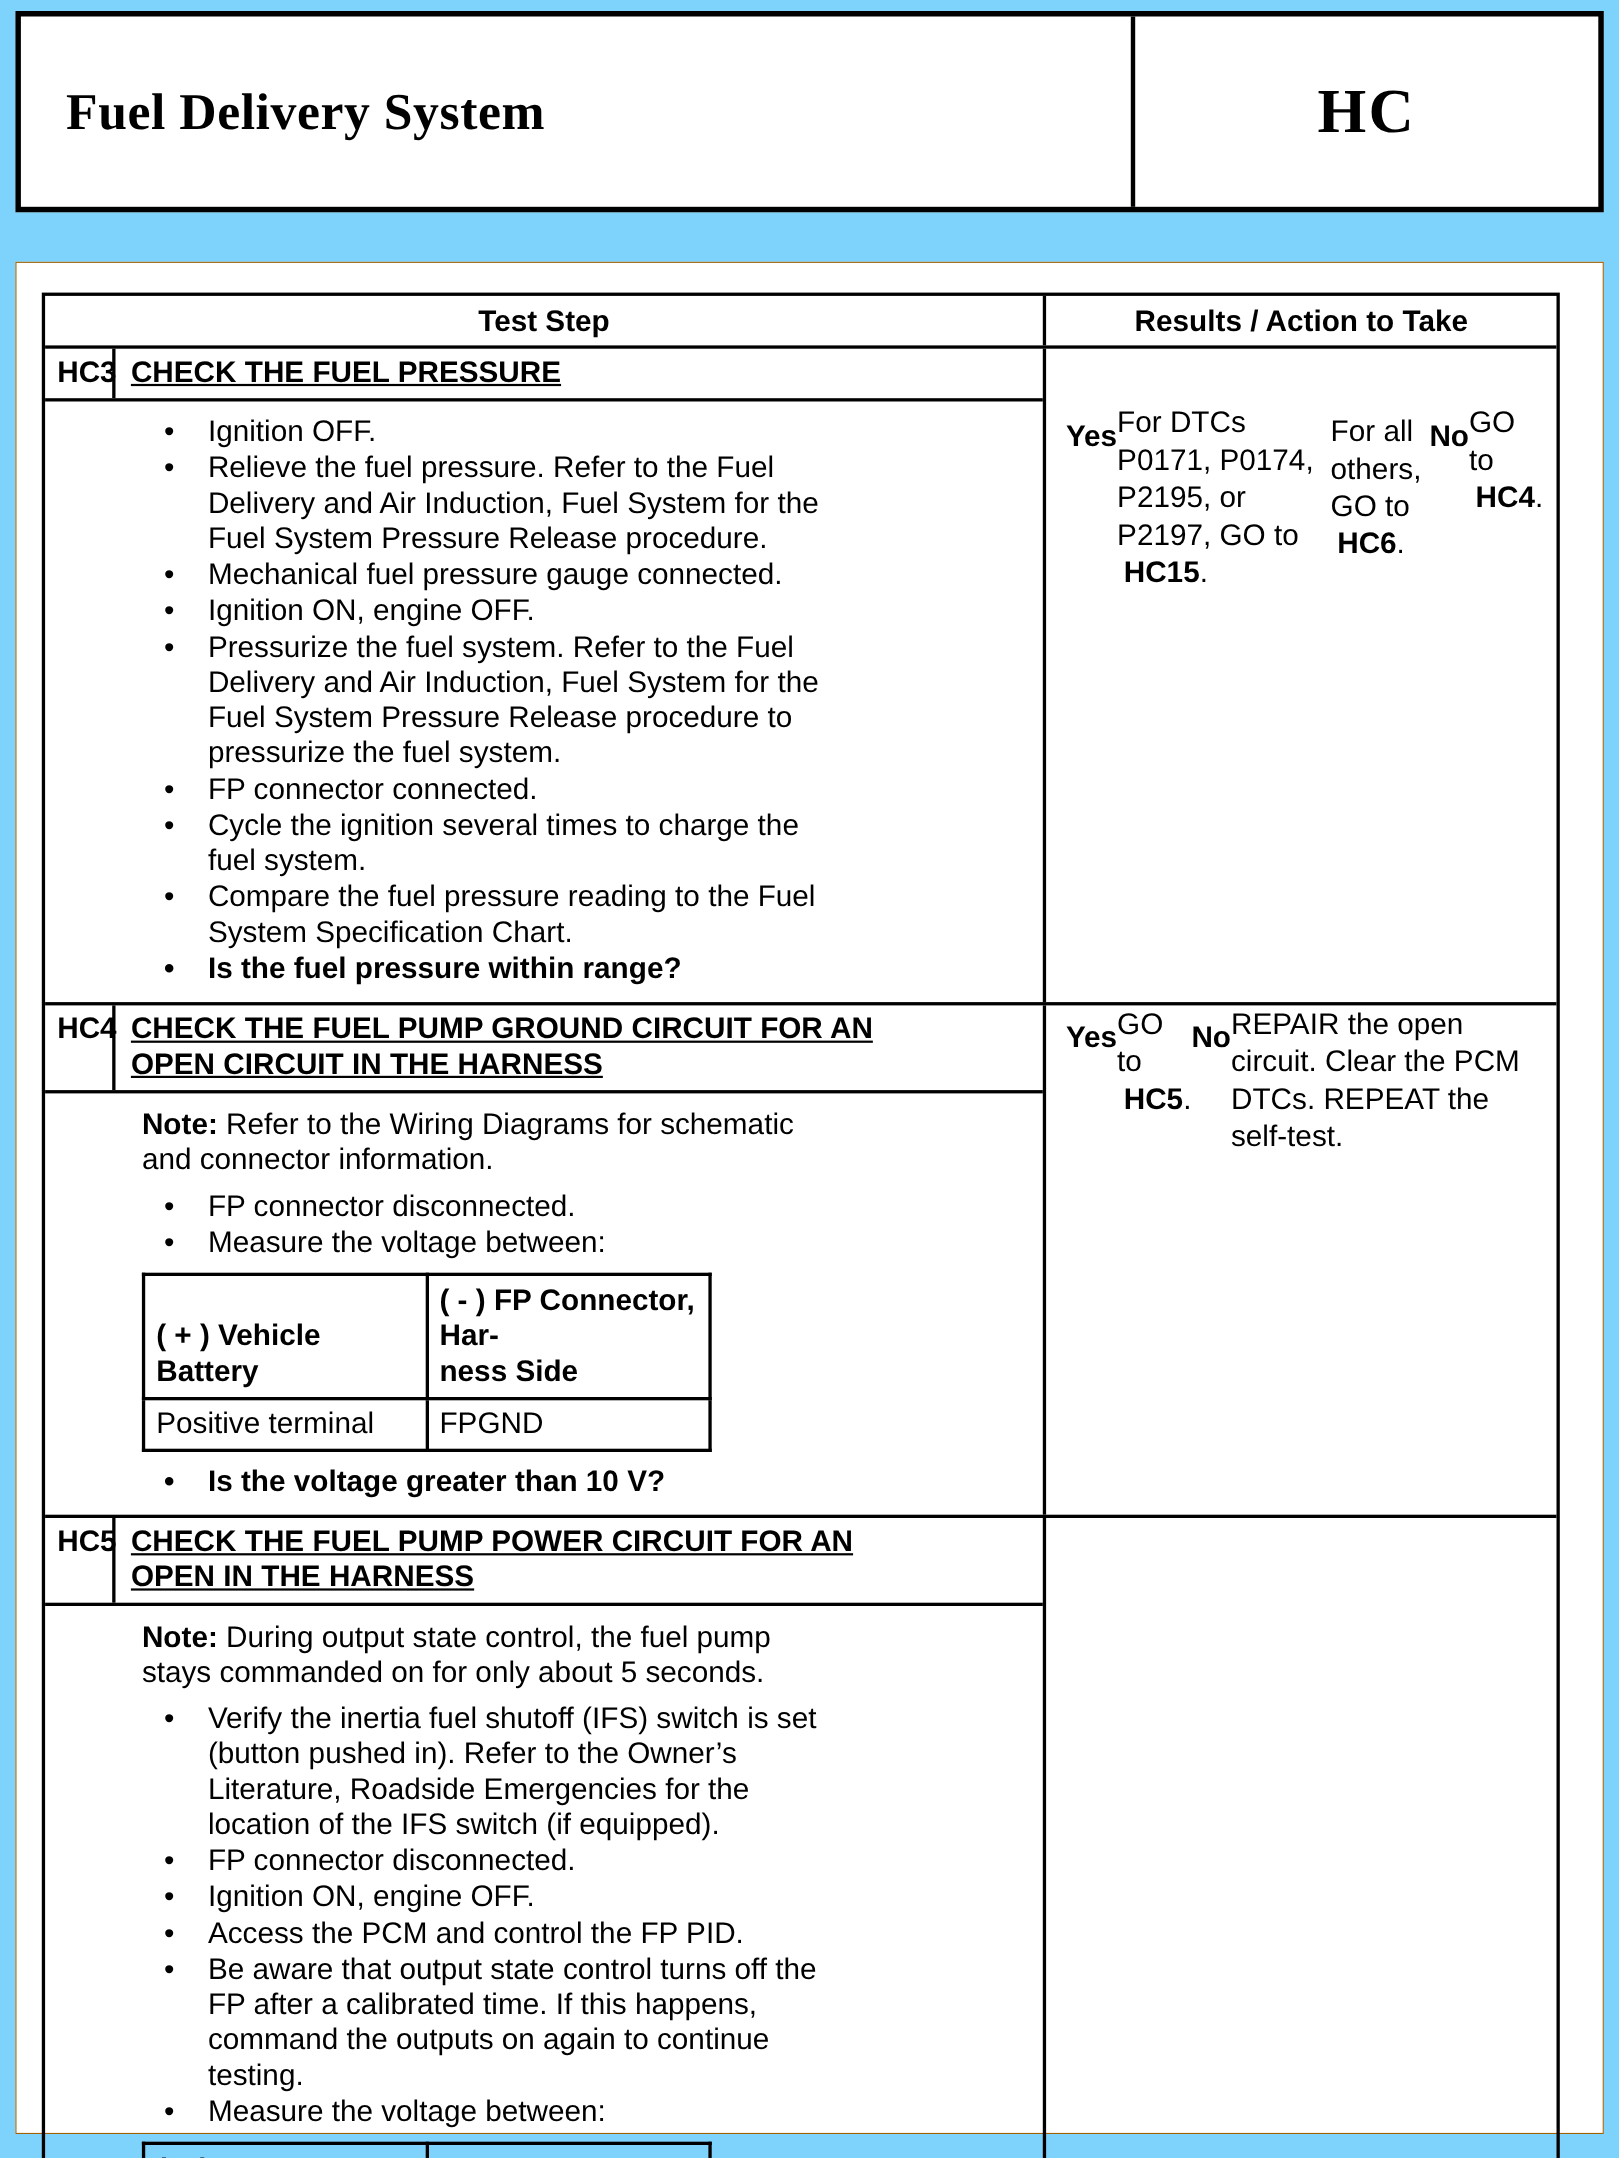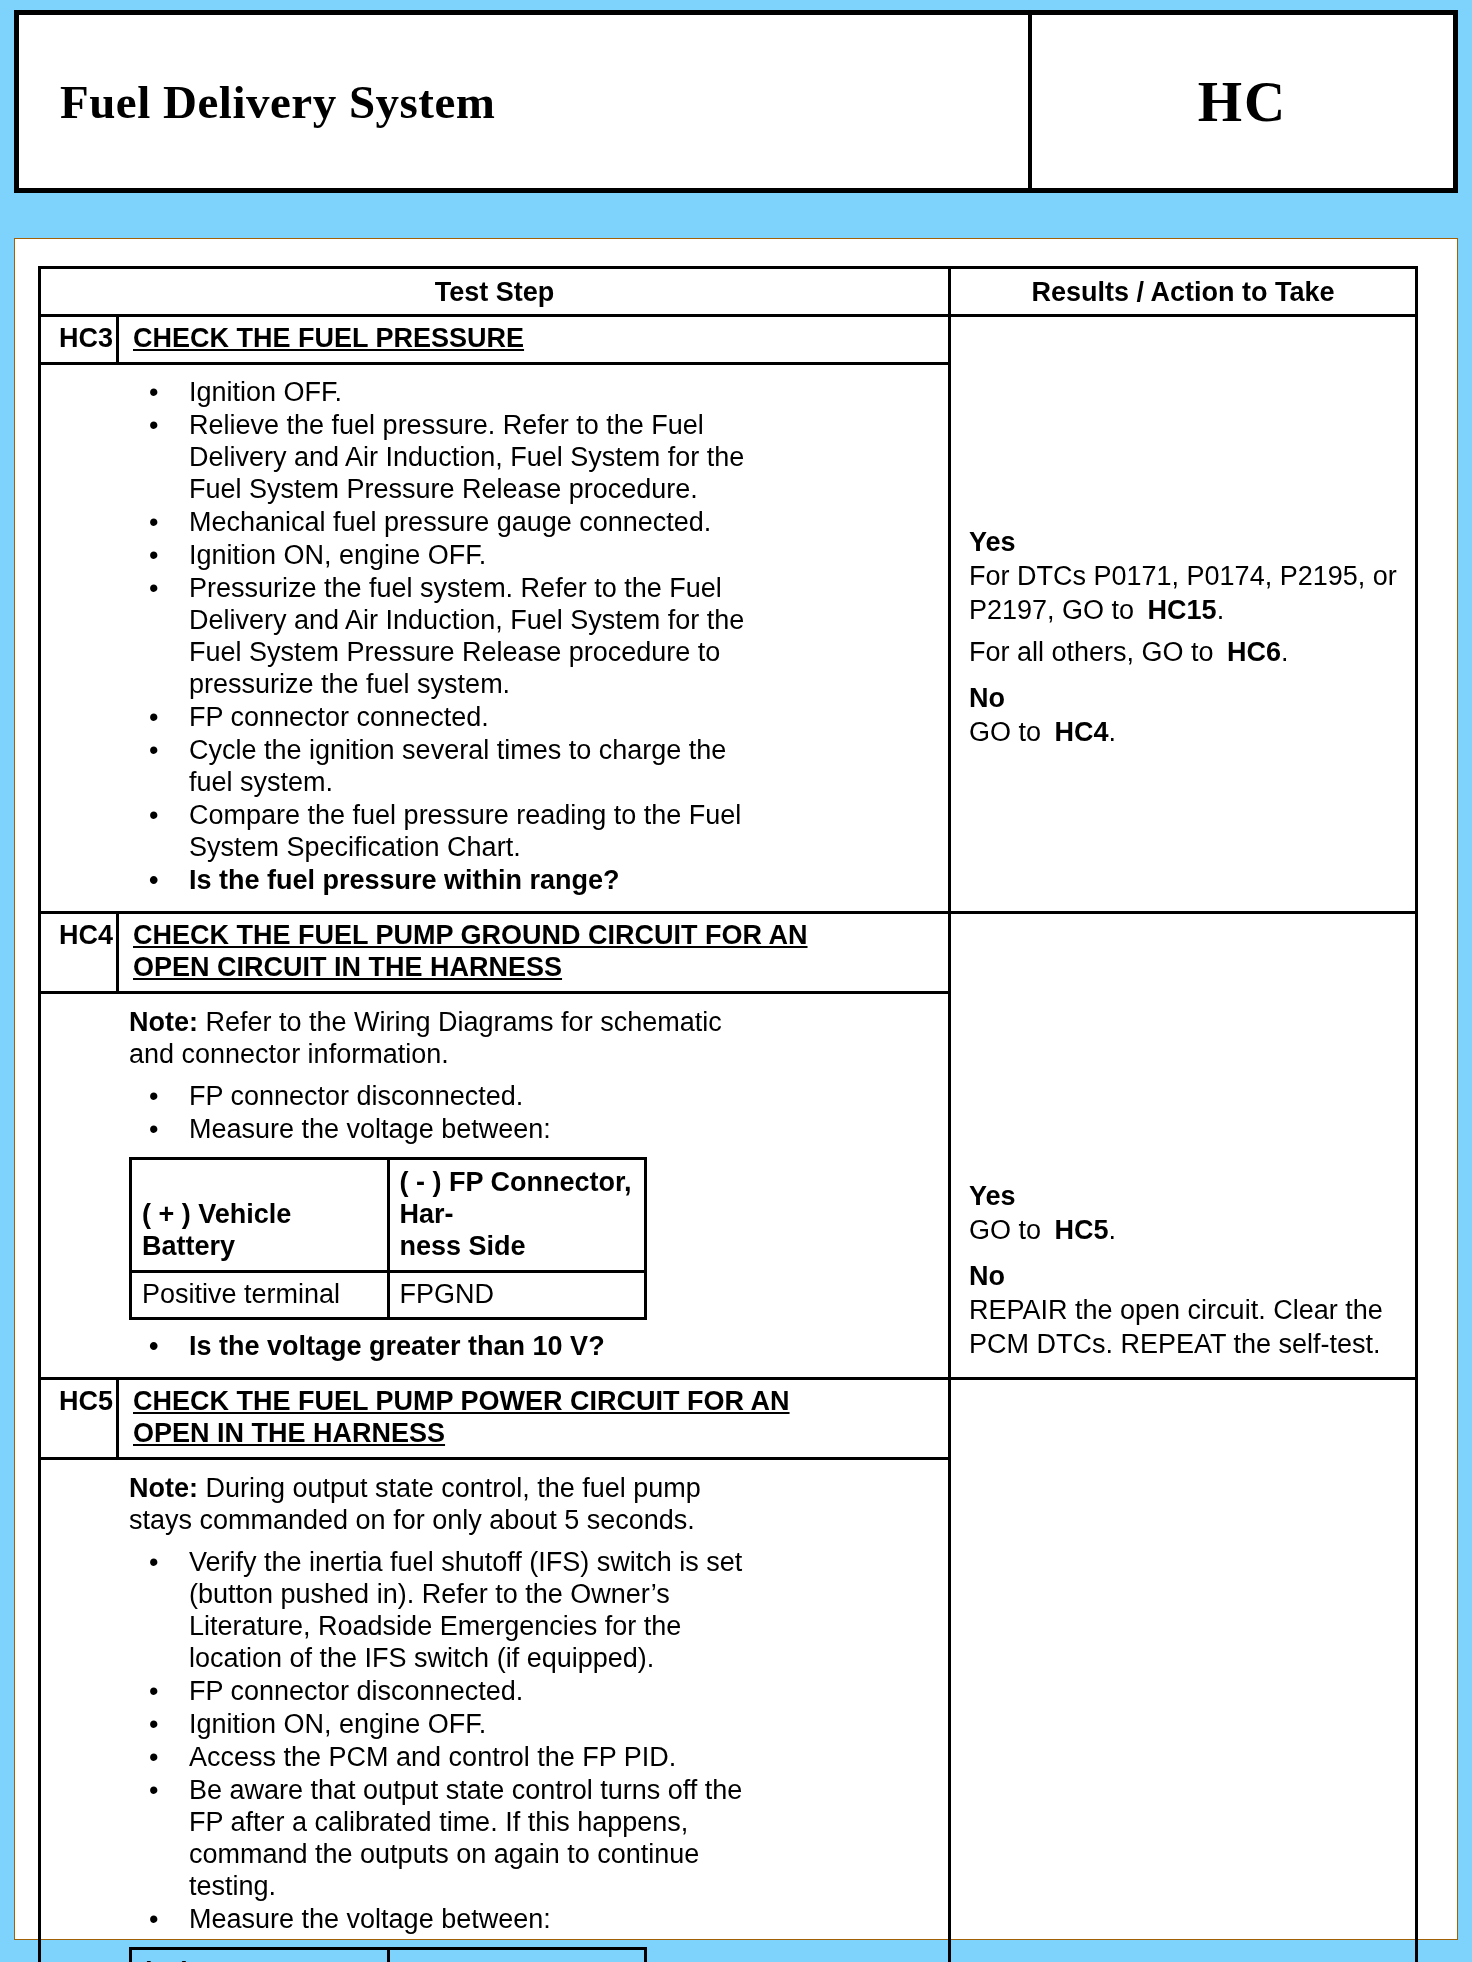--- a/index.html
+++ b/index.html
@@ -37,36 +37,36 @@
   }
   .col-right { box-sizing:border-box; flex:1; }
   .col-head { font-weight:bold; display:flex; align-items:center; justify-content:center; }
   .phead .col-left { flex-direction:row; }
   .step { border-top:3px solid #000; }
   .step-0 { min-height:512px; }
   .step-1 { min-height:385px; }
   .step-2 { min-height:655px; }
   .title-row { display:flex; border-bottom:3px solid #000; min-height:44px; }
   .id-cell {
-    box-sizing:border-box; width:78px; border-right:3px solid #000;
+    box-sizing:border-box; width:64px; border-right:3px solid #000;
     font-weight:bold; display:flex; justify-content:center; padding-top:5px;padding-left:15px;
   }
   .title-cell { flex:1; font-weight:bold; padding:5px 18px 8px 14px; white-space:pre-line;text-decoration:underline; }
   .step-body { flex:1; padding:10px 192px 14px 88px; }
   .note { margin:2px 0 10px 0; }
   .bullet { display:flex; padding-left:20px; margin:1px 0; }
   .bullet .dot { box-sizing:border-box; width:40px; flex:none; }
   .bullet.bold { font-weight:bold; }
   
   .mtable { border-collapse:collapse; margin:12px 0 10px 0; width:518px; table-layout:fixed; }
   .mtable th, .mtable td { border:3px solid #000; font-size:27px; }
   .mtable th { font-weight:bold; text-align:left; vertical-align:bottom; padding:6px 10px 8px 10px; white-space:pre-line; line-height:32px; }
   .mtable td { padding:5px 10px 7px 10px; text-align:left; }
   
-  .results { display:flex; flex-direction:column; padding:0 12px 16px 18px; line-height:34px; }
+  .results { display:flex; flex-direction:row; padding:0 12px 16px 18px; line-height:34px; }
   .step-0 .results { justify-content:center; padding-top:50px; }
   .step-1 .results, .step-2 .results { justify-content:flex-end; }
   .result-answer { font-weight:bold; margin-top:12px; }
   .result-line b { margin-left:6px; }
   .result-line + .result-line { margin-top:8px; }
 </style>
 </head>
 <body>
 
 <div class="page">

